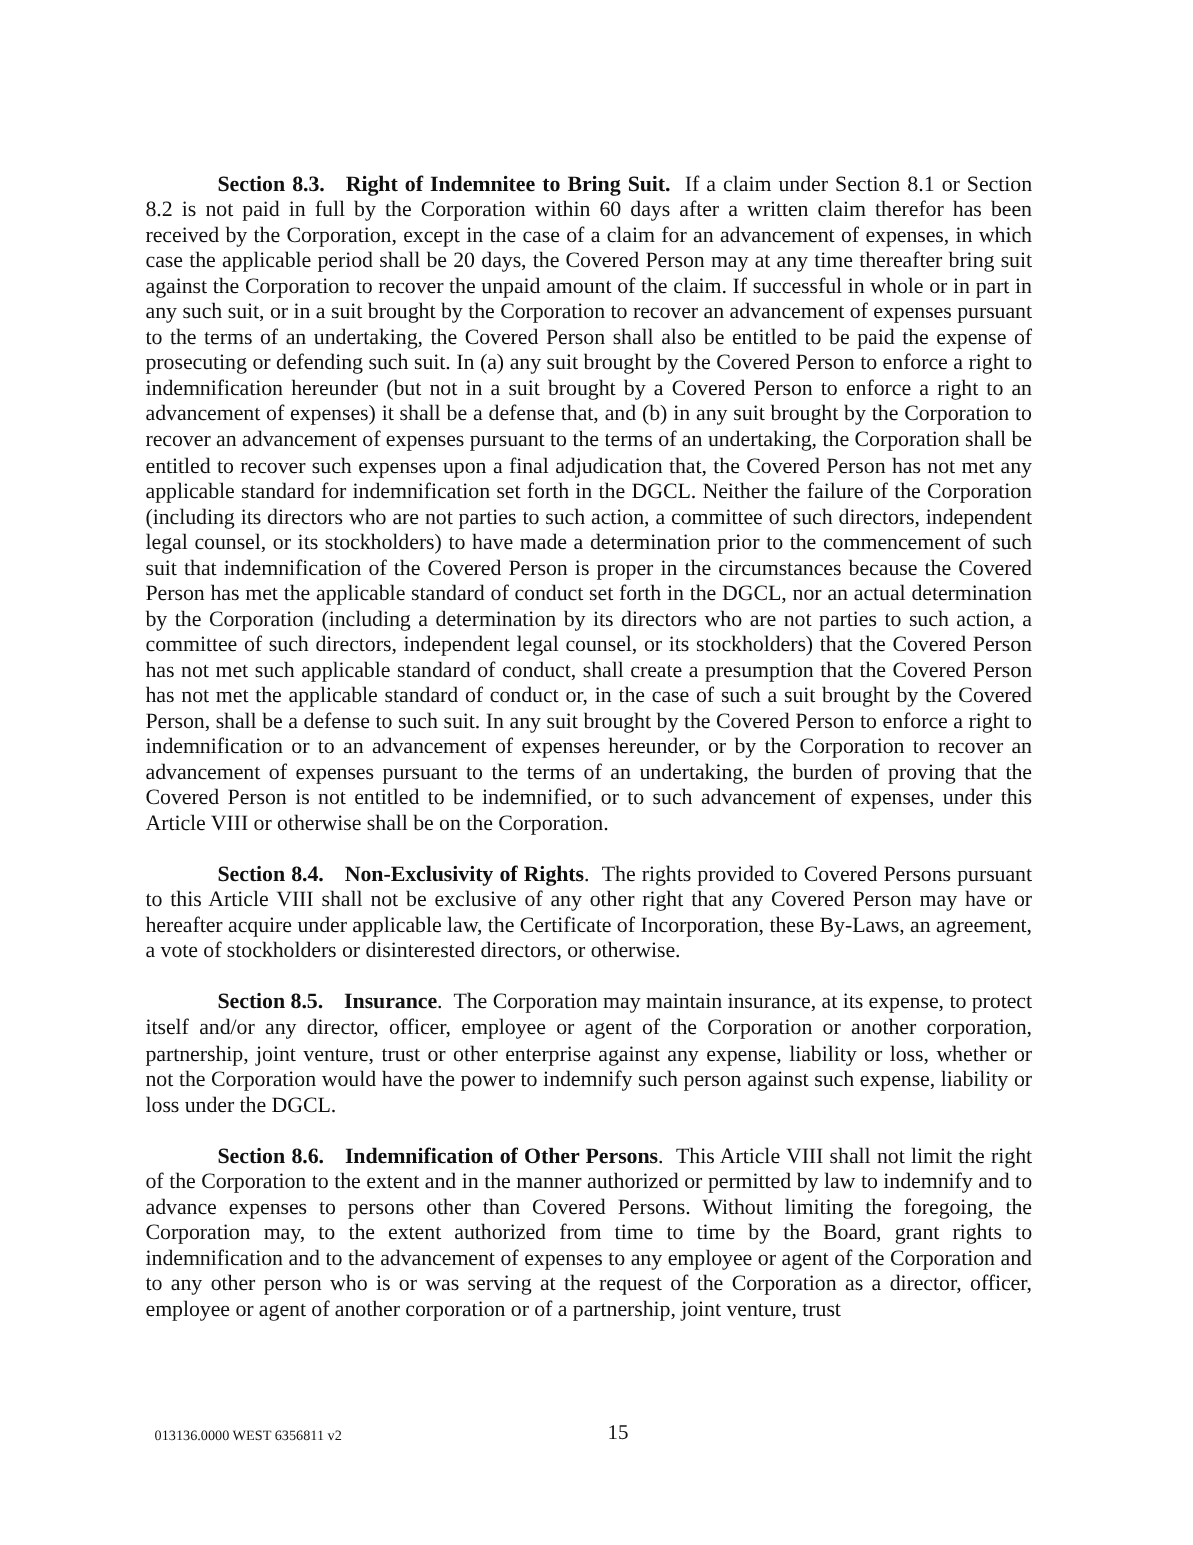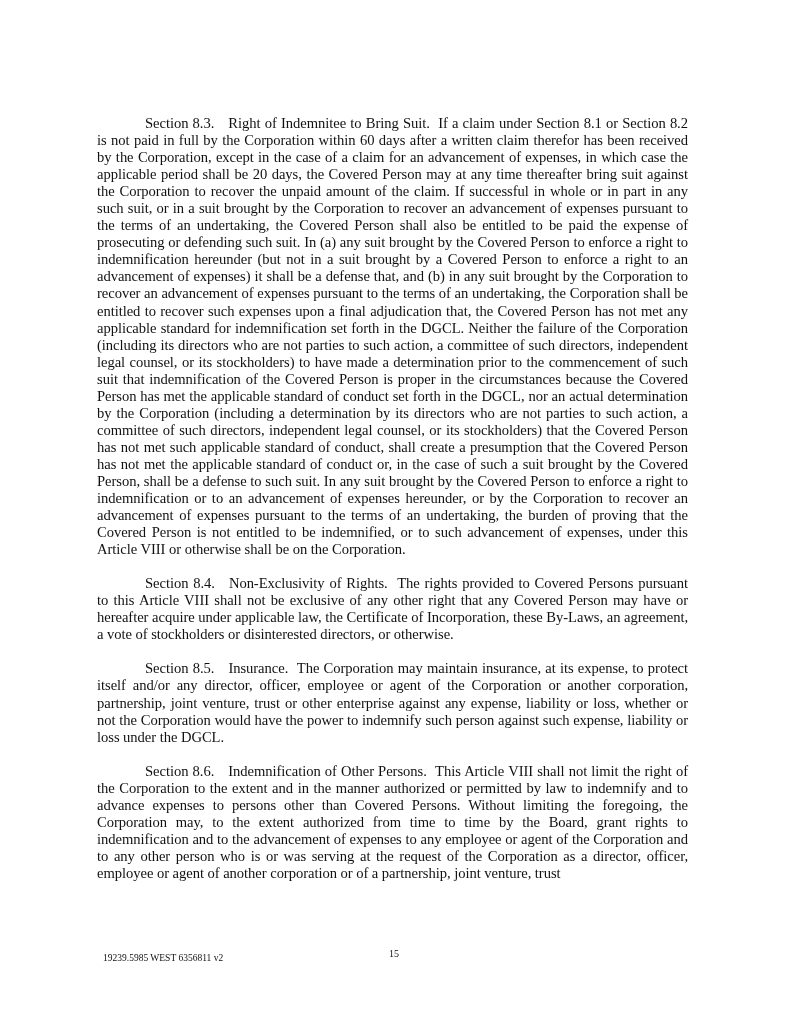--- a/index.html
+++ b/index.html
@@ -23,43 +23,43 @@
     }
     .para {
       font-size: 14.6px;
       line-height: 17.05px;
       text-align: justify;
       margin: 0 0 17px 0;
       text-indent: 48px;
       letter-spacing: -0.05px;
     }
     .heading {
-      font-weight: normal;
+      font-weight: bold;
     }
     .gap {
       display: inline-block;
       width: 14px;
     }
     .xref {
       text-underline-offset: 2px;
       text-decoration-thickness: 1px;
     }
     .footer-id {
       position: absolute;
       left: 103px;
       top: 953px;
       font-size: 9.5px;
       font-family: "Liberation Serif", serif;
       color: #111;
     }
     .page-num {
       position: absolute;
-      left: 389px;
+      left: 405px;
       top: 948px;
-      font-size: 10px;
+      font-size: 14px;
       font-family: "Liberation Serif", serif;
       color: #111;
     }
   </style>
 </head>
 <body>
 
 <div class="page">
 
   <p class="para">
@@ -73,14 +73,14 @@
   <p class="para">
     <span class="heading">Section 8.5.</span><span class="gap"></span><span class="heading">Insurance</span>.&nbsp;&nbsp;<span>The Corporation may maintain insurance, at its expense, to protect itself and/or any director, officer, employee or agent of the Corporation or another corporation, partnership, joint venture, trust or other enterprise against any expense, liability or loss, whether or not the Corporation would have the power to indemnify such person against such expense, liability or loss under the DGCL.</span>
   </p>
 
   <p class="para">
     <span class="heading">Section 8.6.</span><span class="gap"></span><span class="heading">Indemnification of Other Persons</span>.&nbsp;&nbsp;<span>This </span><span class="xref">Article VIII</span><span> shall not limit the right of the Corporation to the extent and in the manner authorized or permitted by law to indemnify and to advance expenses to persons other than Covered Persons.  Without limiting the foregoing, the Corporation may, to the extent authorized from time to time by the Board, grant rights to indemnification and to the advancement of expenses to any employee or agent of the Corporation and to any other person who is or was serving at the request of the Corporation as a director, officer, employee or agent of another corporation or of a partnership, joint venture, trust</span>
   </p>
 
 </div>
 
-<div class="footer-id">19239.5985 WEST 6356811 v2</div>
+<div class="footer-id">013136.0000 WEST 6356811 v2</div>
 <div class="page-num">15</div>
 
 </body></html>

